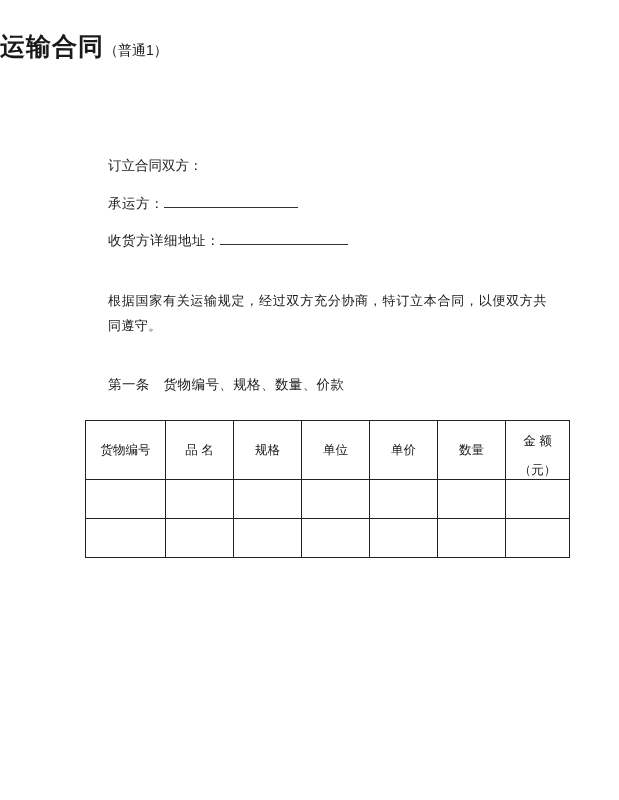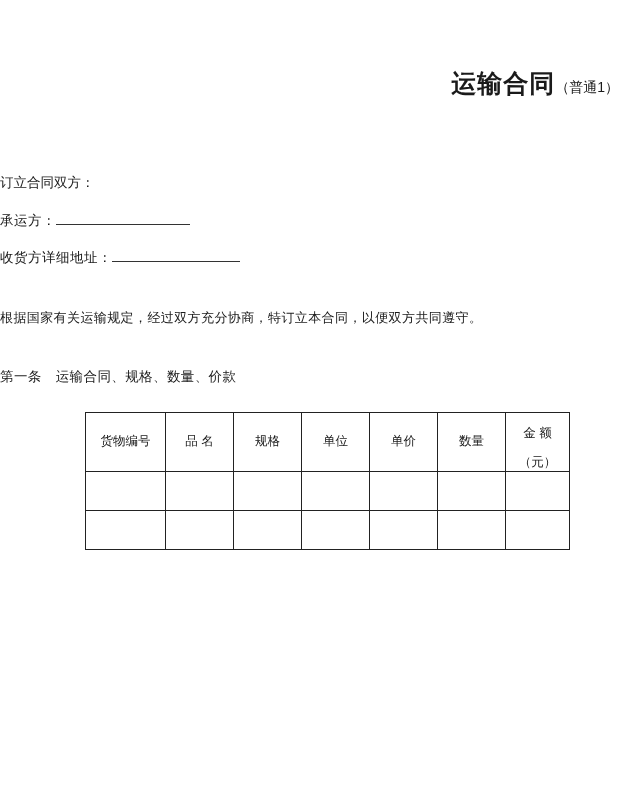--- a/index.html
+++ b/index.html
@@ -14,36 +14,37 @@
     color: #1a1a1a;
     overflow: hidden;
   }
   .page {
     position: relative;
     width: 619px;
     height: 800px;
     box-sizing: border-box;
   }
   .title-row {
-    text-align: right;
-    margin-top: 67px;
+    text-align: left;
+    margin-top: 30px;
     white-space: nowrap;
   }
   .title-main {
     font-size: 25px;
     font-weight: bold;
     letter-spacing: 1px;
   }
   .title-sub {
     font-size: 14px;
     font-weight: normal;
     letter-spacing: 0px;
   }
   .body-block {
-    margin-top: 76px;
+    margin-top: 96px;
+    padding-left: 108px;
     padding-right: 72px;
   }
   .line {
     font-size: 13.5px;
     line-height: 1.0;
     margin-bottom: 21px;
     white-space: nowrap;
   }
   .label {
     letter-spacing: 0.5px;
@@ -128,21 +129,21 @@
     </div>
 
 
     <div class="line">
       <span class="label">收货方详细地址：</span><span class="blank blank-long"></span>
     </div>
 
     <div class="para">根据国家有关运输规定，经过双方充分协商，特订立本合同，以便双方共同遵守。</div>
 
     <div class="clause">
-      <span class="clause-no">第一条</span><span>运输合同、规格、数量、价款</span>
+      <span class="clause-no">第一条</span><span>货物编号、规格、数量、价款</span>
     </div>
 
   </div>
 
   <div class="table-wrap">
     <table class="goods">
       <thead>
         <tr>
           <th class="col-0">货物编号</th>
           <th class="col-1">品  名</th>

